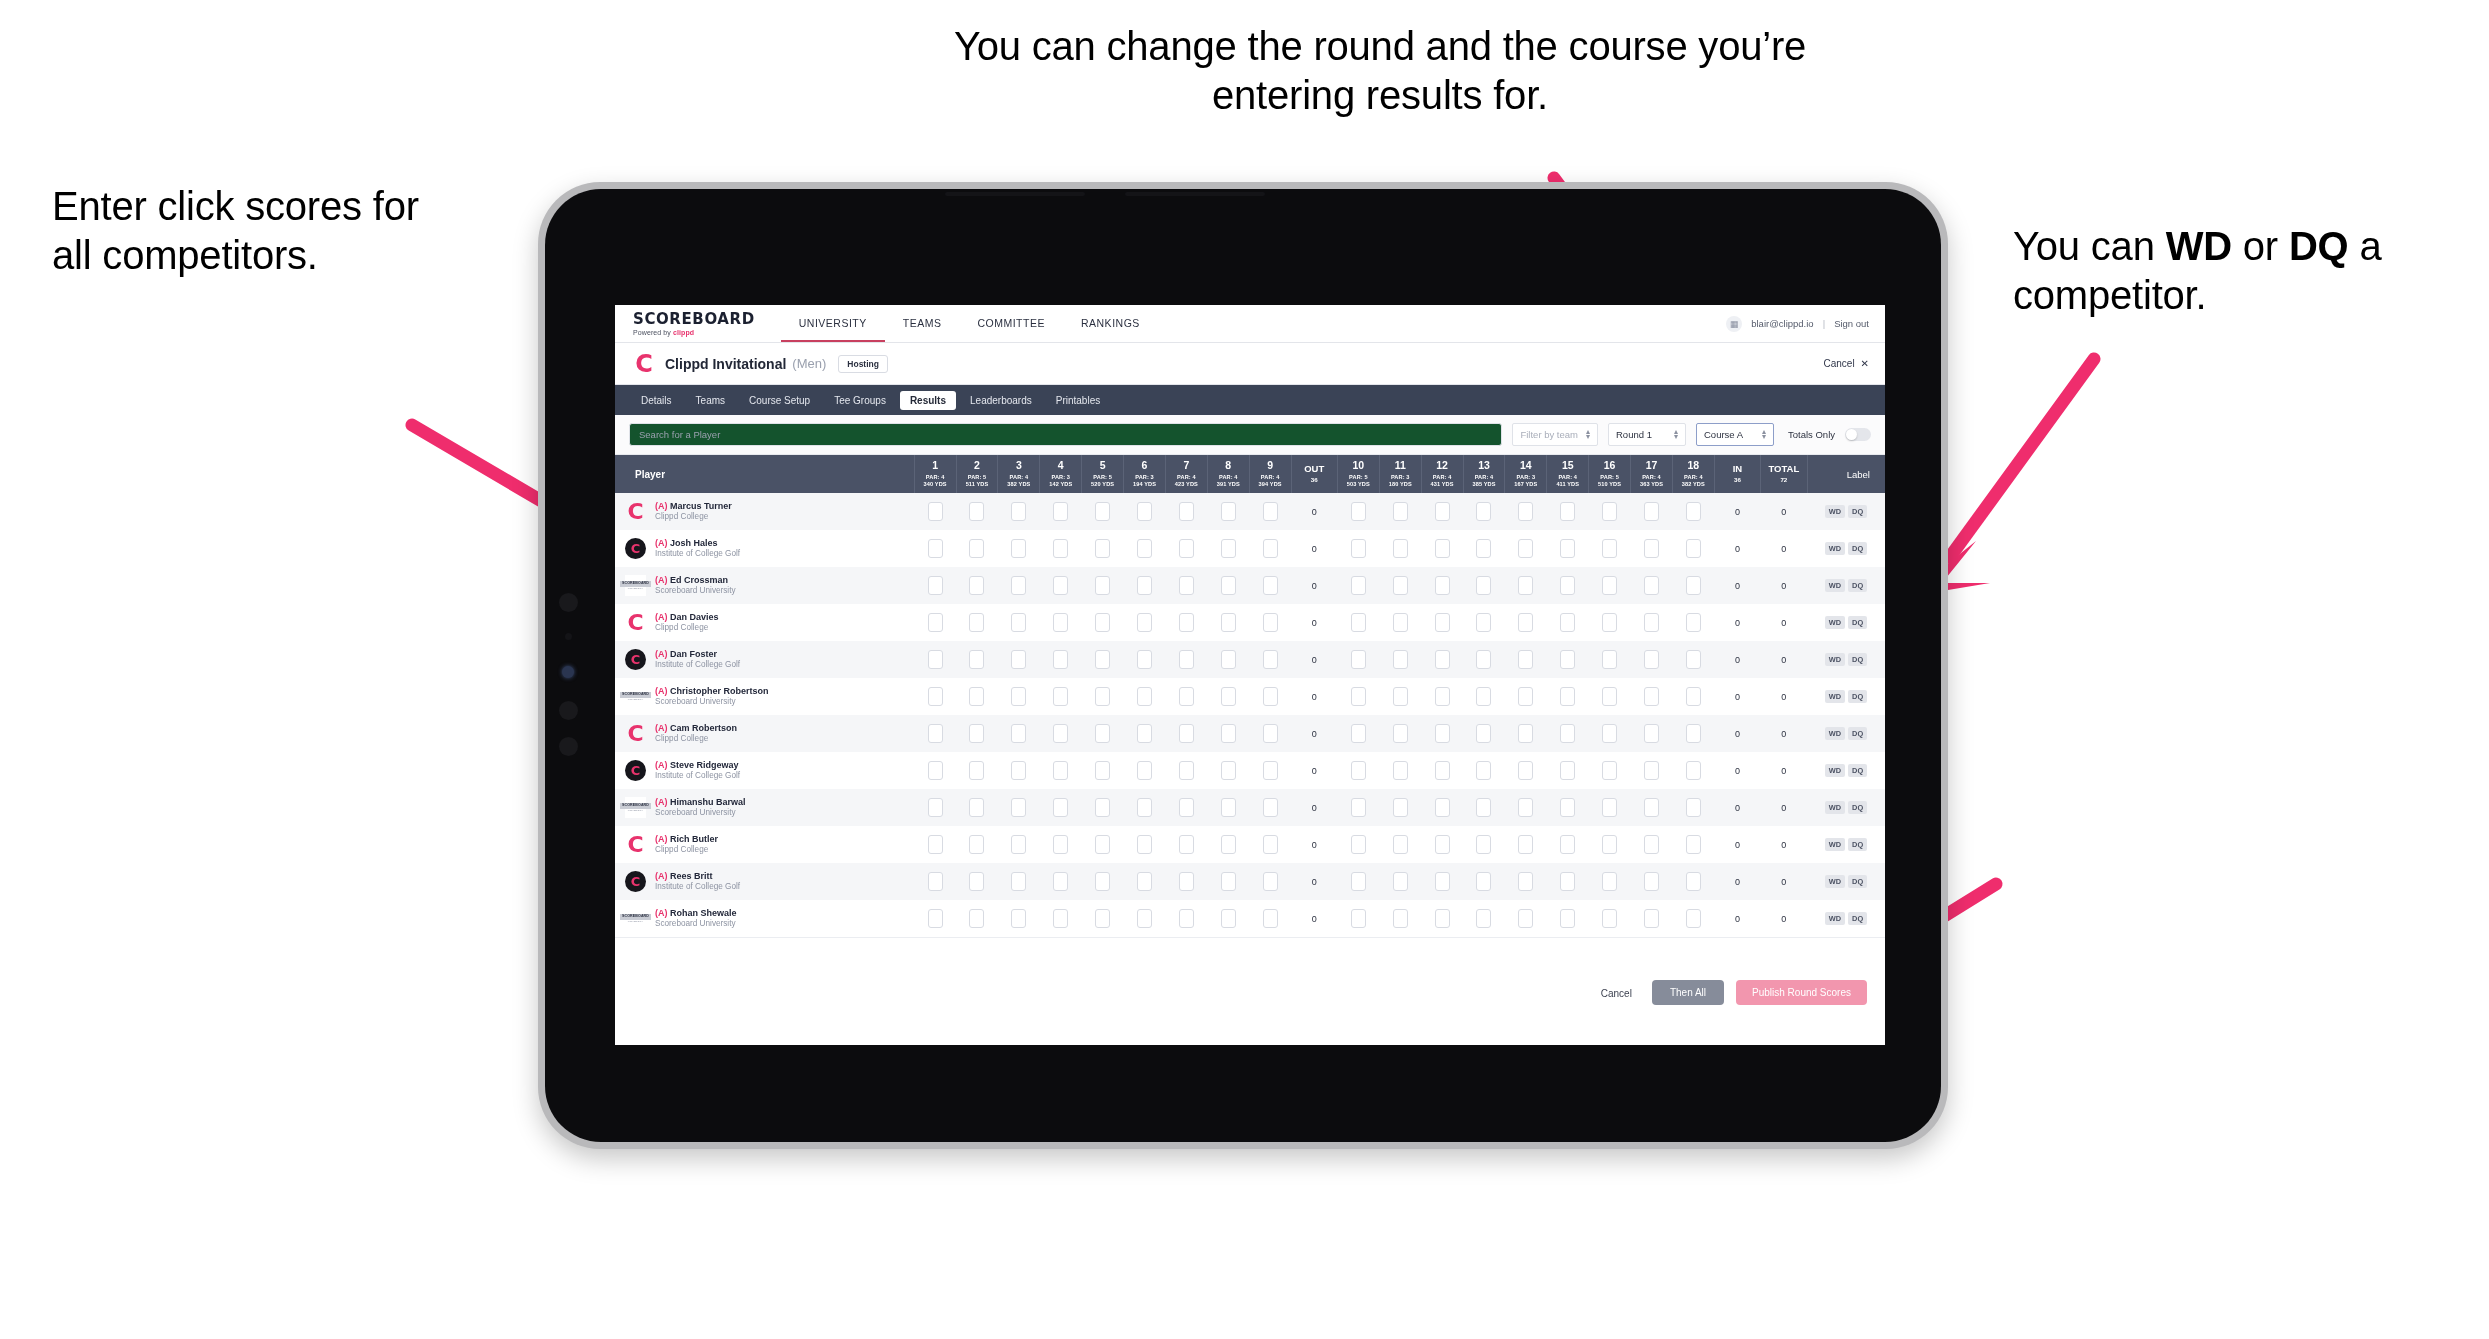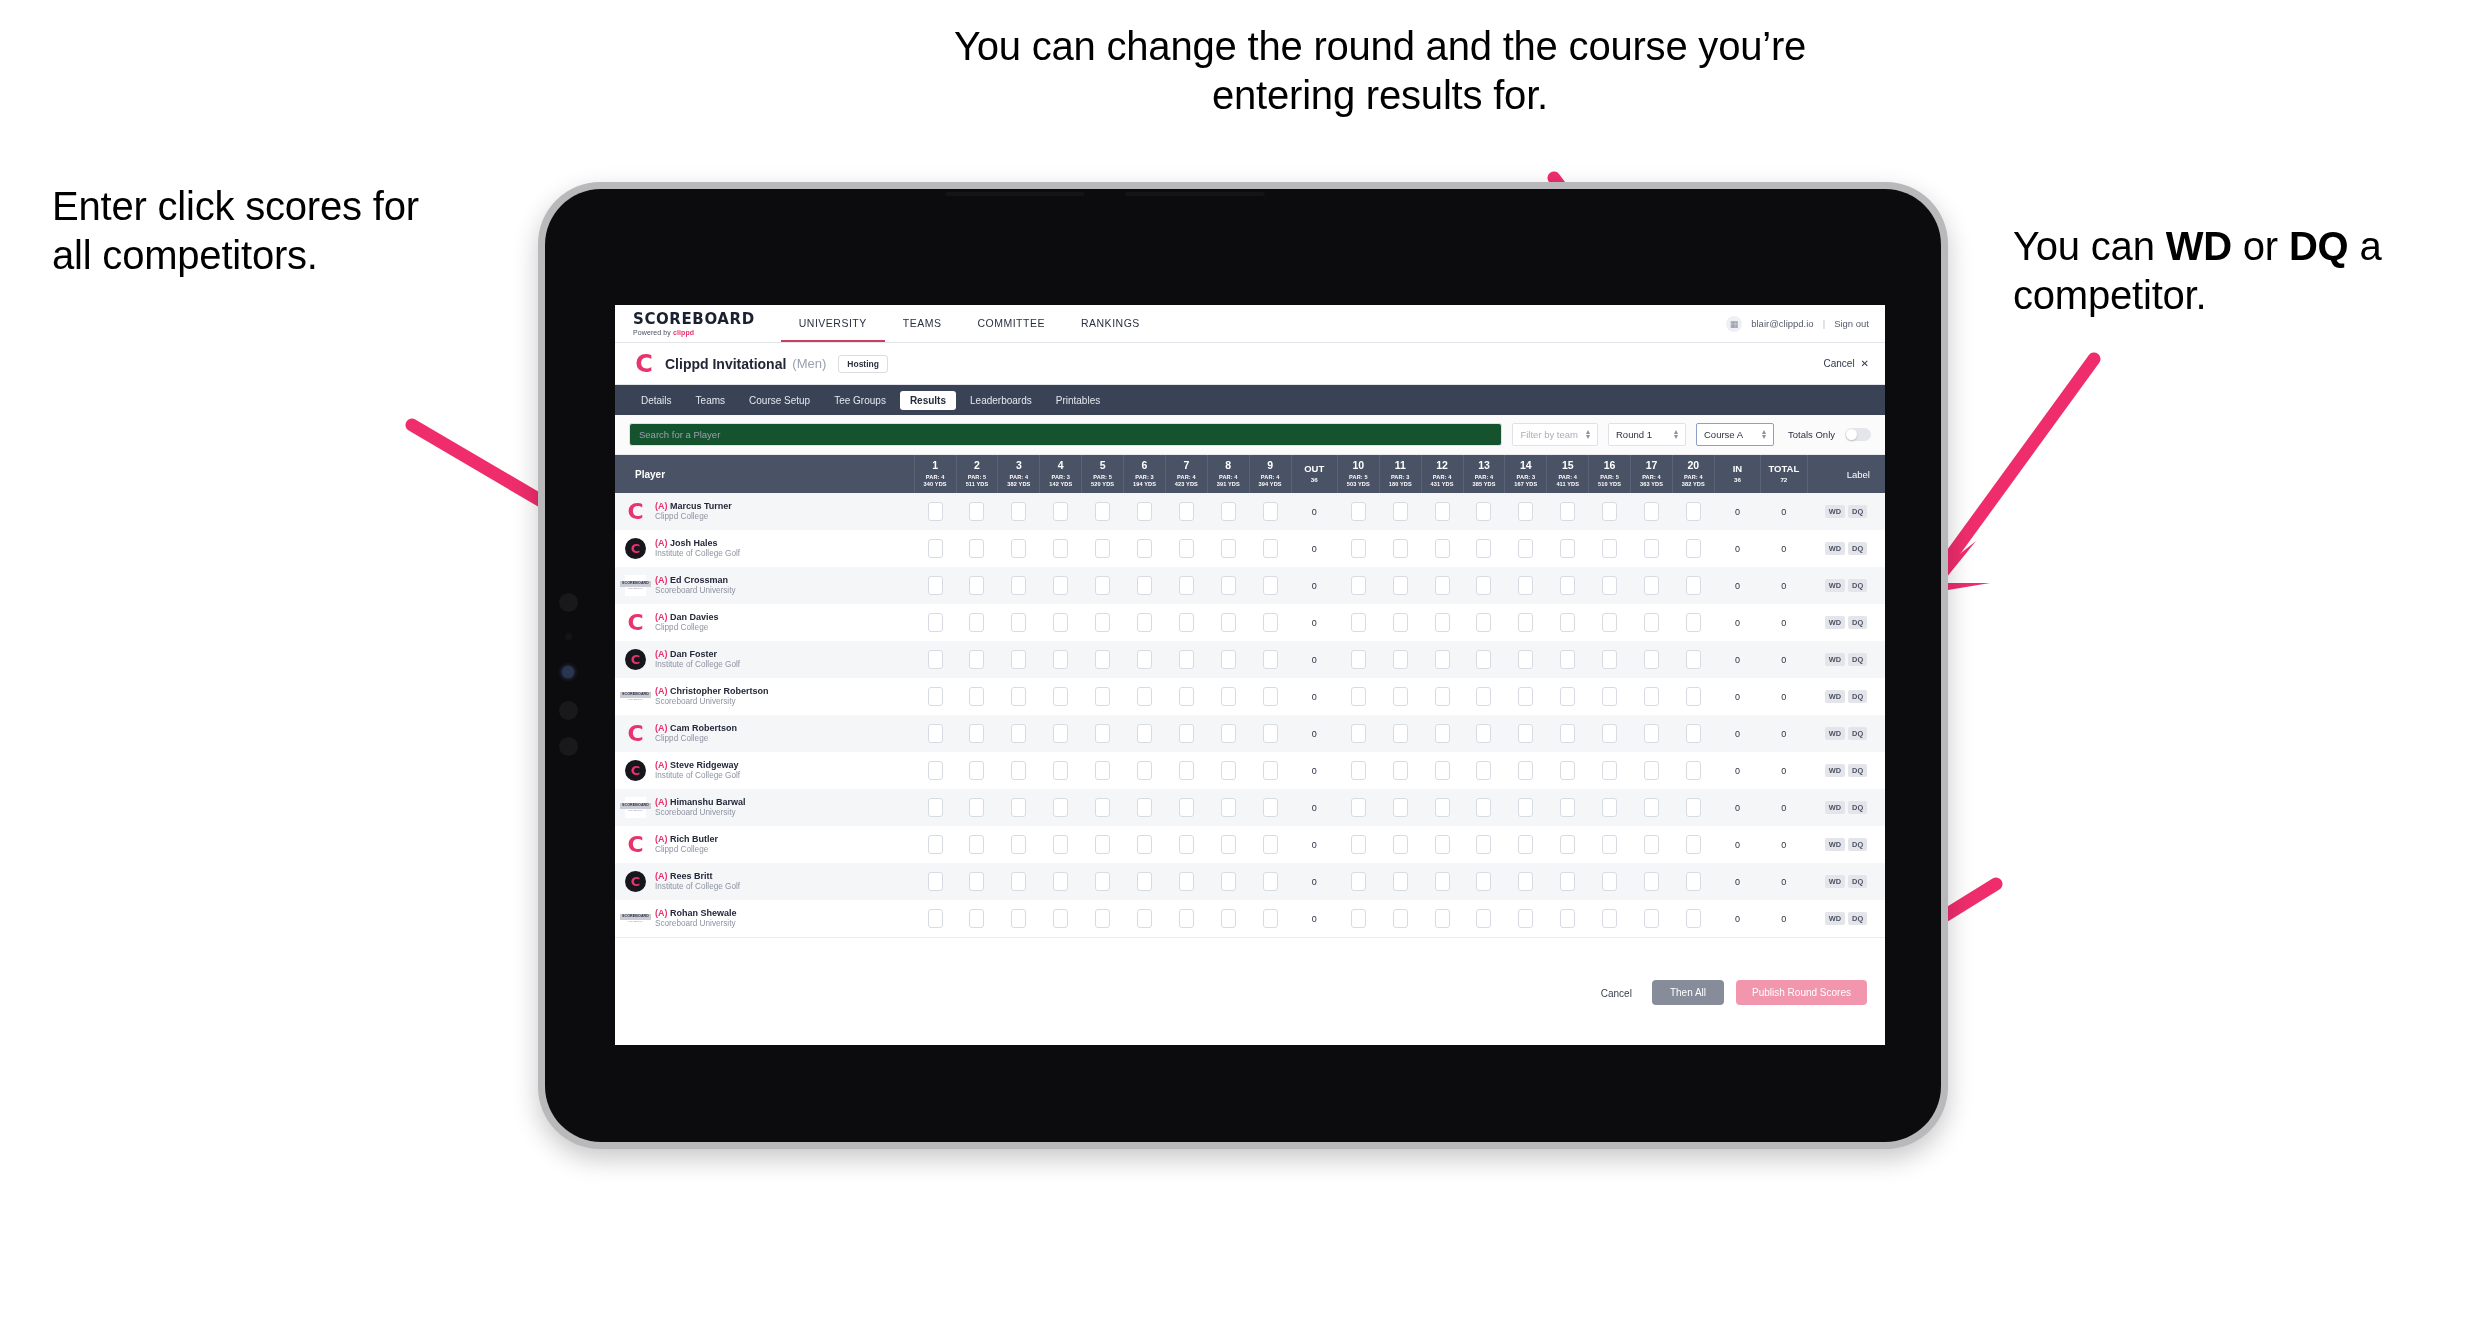--- a/index.html
+++ b/index.html
@@ -409,21 +409,21 @@
                     <div class="num">16</div>
                     <div class="par">PAR: 5</div>
                     <div class="yds">510 YDS</div>
                   </th>
                   <th class="hole">
                     <div class="num">17</div>
                     <div class="par">PAR: 4</div>
                     <div class="yds">363 YDS</div>
                   </th>
                   <th class="hole">
-                    <div class="num">20</div>
+                    <div class="num">18</div>
                     <div class="par">PAR: 4</div>
                     <div class="yds">382 YDS</div>
                   </th>
                   <th class="agg">
                     <div class="t">IN</div>
                     <div class="v">36</div>
                   </th>
                   <th class="agg">
                     <div class="t">TOTAL</div>
                     <div class="v">72</div>

